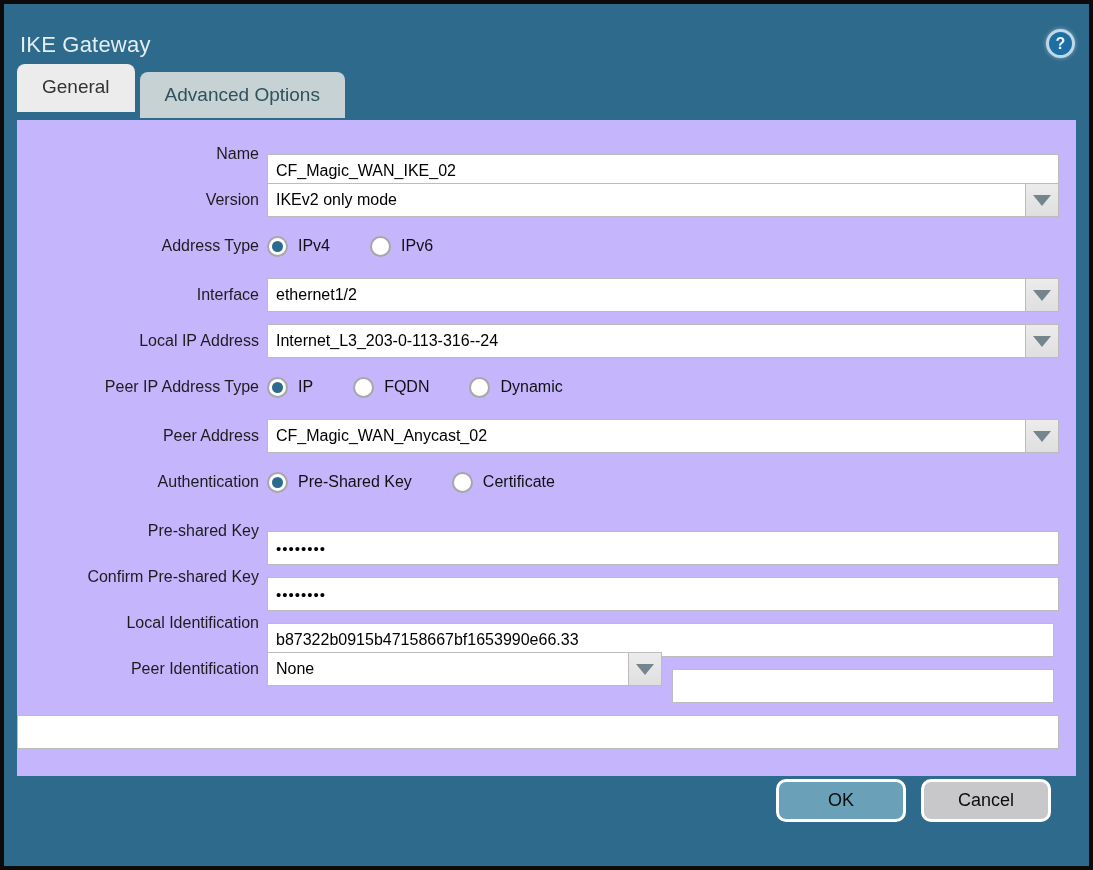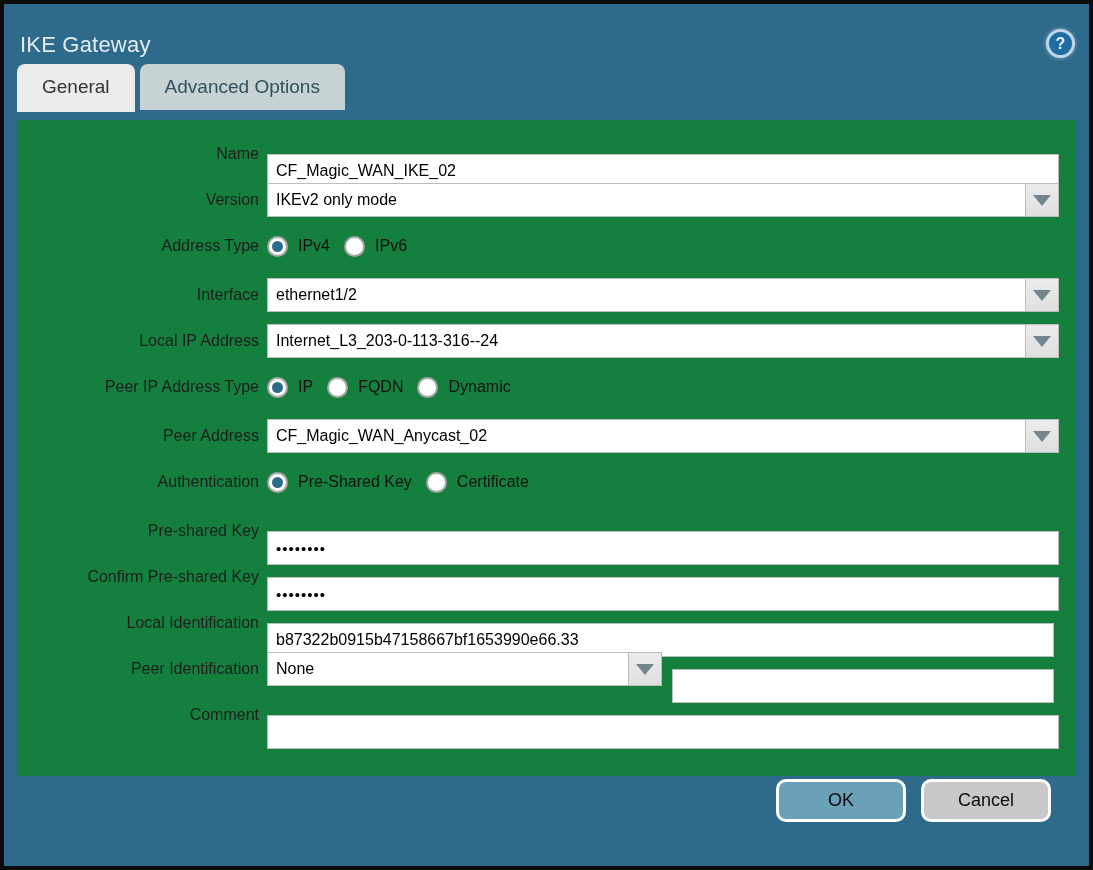--- a/index.html
+++ b/index.html
@@ -31,26 +31,26 @@
     cursor: pointer;
   }
 
   
   .tabs { display: flex; align-items: flex-start; padding-left: 13px; gap: 5px; height: 52px; }
   .tab {
     font-size: 19px; padding: 12px 25px 14px 25px;
     border-radius: 8px 8px 0 0; cursor: pointer;
   }
   .tab.active { background: #ececec; color: #333; position: relative; z-index: 2; }
-  .tab.inactive { background: #c6d2d4; color: #31515c; padding-bottom: 12px; margin-bottom: 1px; }
+  .tab.inactive { background: #c6d2d4; color: #31515c; padding-bottom: 12px; margin-bottom: 1px; margin-top: 8px; }
 
   
   .panel {
     position: absolute; left: 13px; right: 13px; top: 116px; bottom: 90px;
-    background: #15803d;
+    background: #c4b5fd;
     padding-top: 17px;
     z-index: 1;
   }
   .row { display: flex; align-items: center; margin-bottom: 12px; height: 34px; }
   .row.radio-row { margin-top: 3px; margin-bottom: 15px; }
   .row > label {
     width: 242px; min-width: 242px;
     text-align: right; margin-right: 8px;
     font-size: 16px; color: #1d1d1d;
   }
@@ -80,21 +80,21 @@
     cursor: pointer;
   }
   .tri {
     width: 0; height: 0;
     border-left: 9px solid transparent; border-right: 9px solid transparent;
     border-top: 11px solid #74858e;
   }
   .id-input { margin-right: 22px; }
 
   
-  .radio-group { display: flex; align-items: center; gap: 14px; justify-content: center; }
+  .radio-group { display: flex; align-items: center; gap: 40px; justify-content: center; }
   .radio-option { display: flex; align-items: center; gap: 10px; cursor: pointer; }
   .radio {
     width: 21px; height: 21px; border-radius: 50%;
     background: #fff; border: 2px solid #a7a7a7;
     display: flex; align-items: center; justify-content: center;
   }
   .radio .dot { width: 11px; height: 11px; border-radius: 50%; background: transparent; }
   .radio.checked .dot { background: #2d6b8e; }
   .radio-option span.opt-label { font-size: 16px; color: #111; }
 
@@ -254,21 +254,20 @@
       <div class="combo fixed">
         <div class="combo-value">None</div>
         <div class="combo-btn">
           <span class="tri"></span>
         </div>
       </div>
       <input class="text-input id-input" value="" style="">
     </div>
 
     <div class="row">
-      <label>Comment</label>
       <input class="text-input" value="" style="">
     </div>
 
   </div>
 
   <div class="footer">
     <button class="btn ok">OK</button>
     <button class="btn cancel">Cancel</button>
   </div>
 

